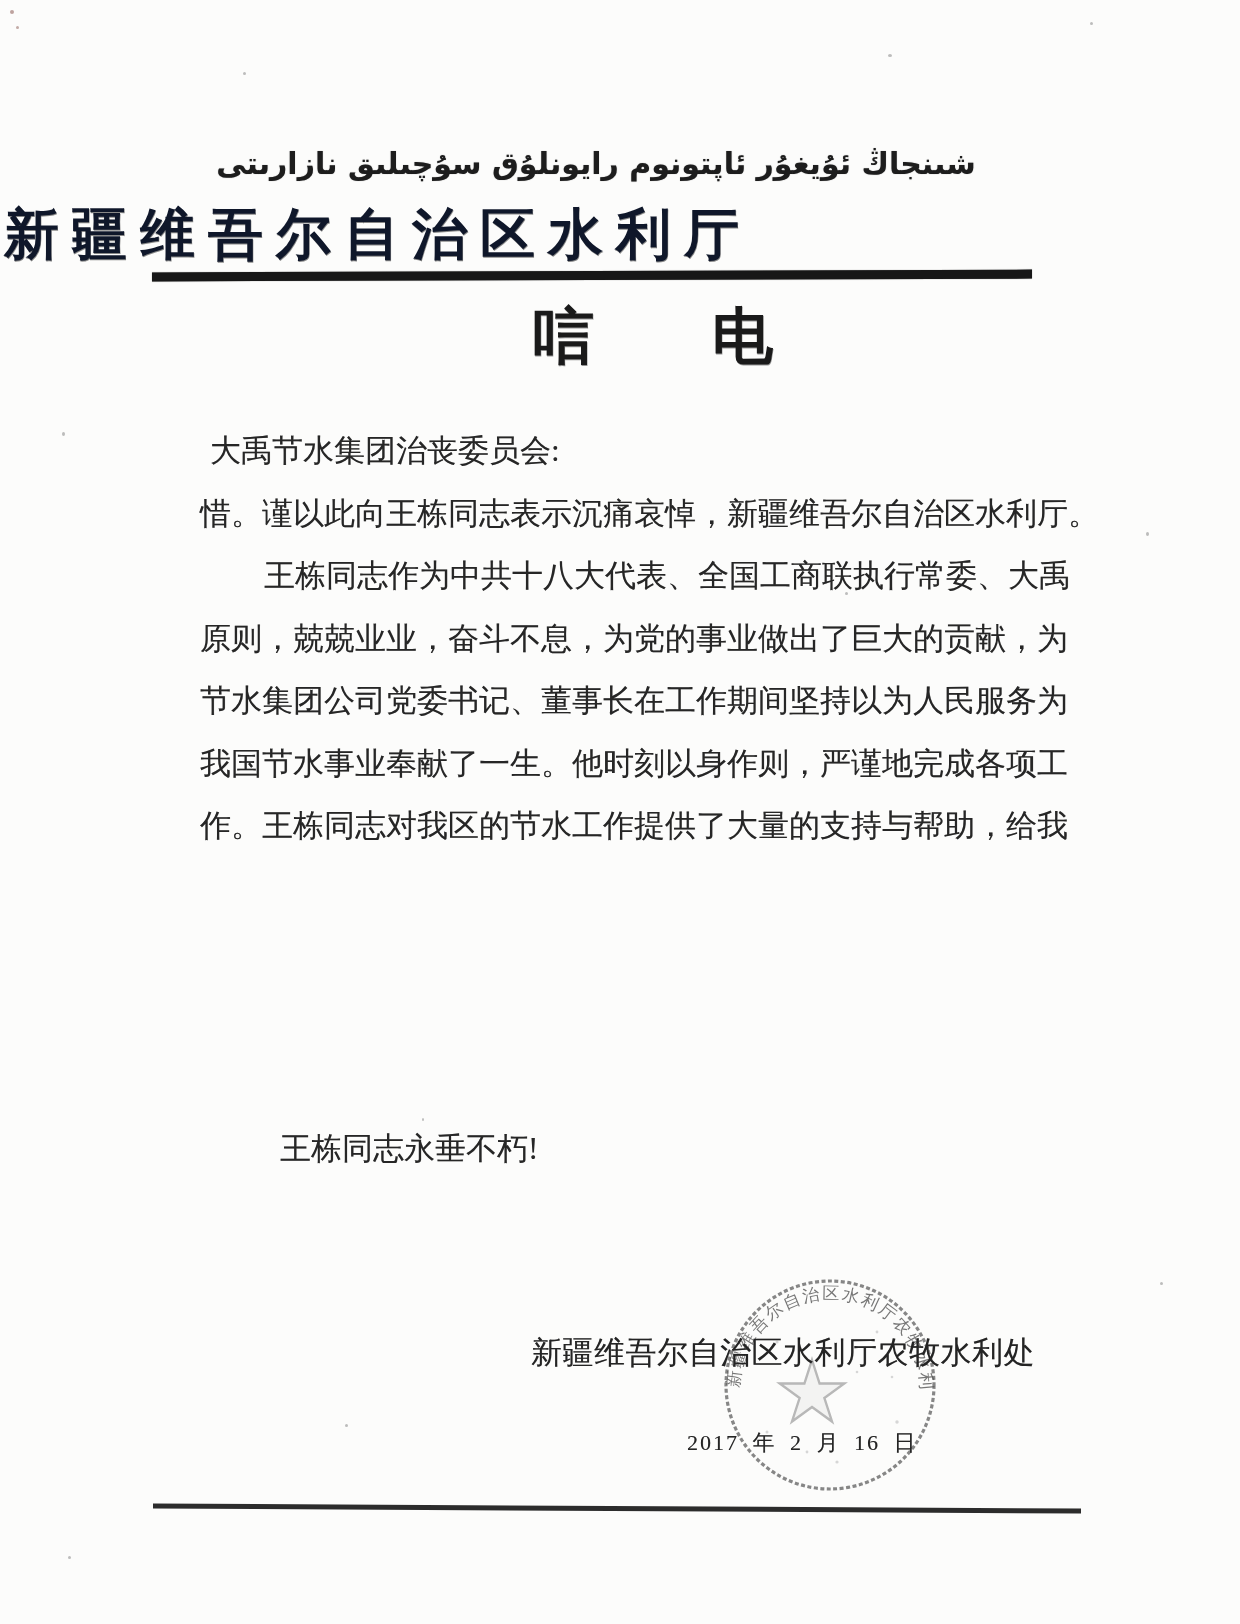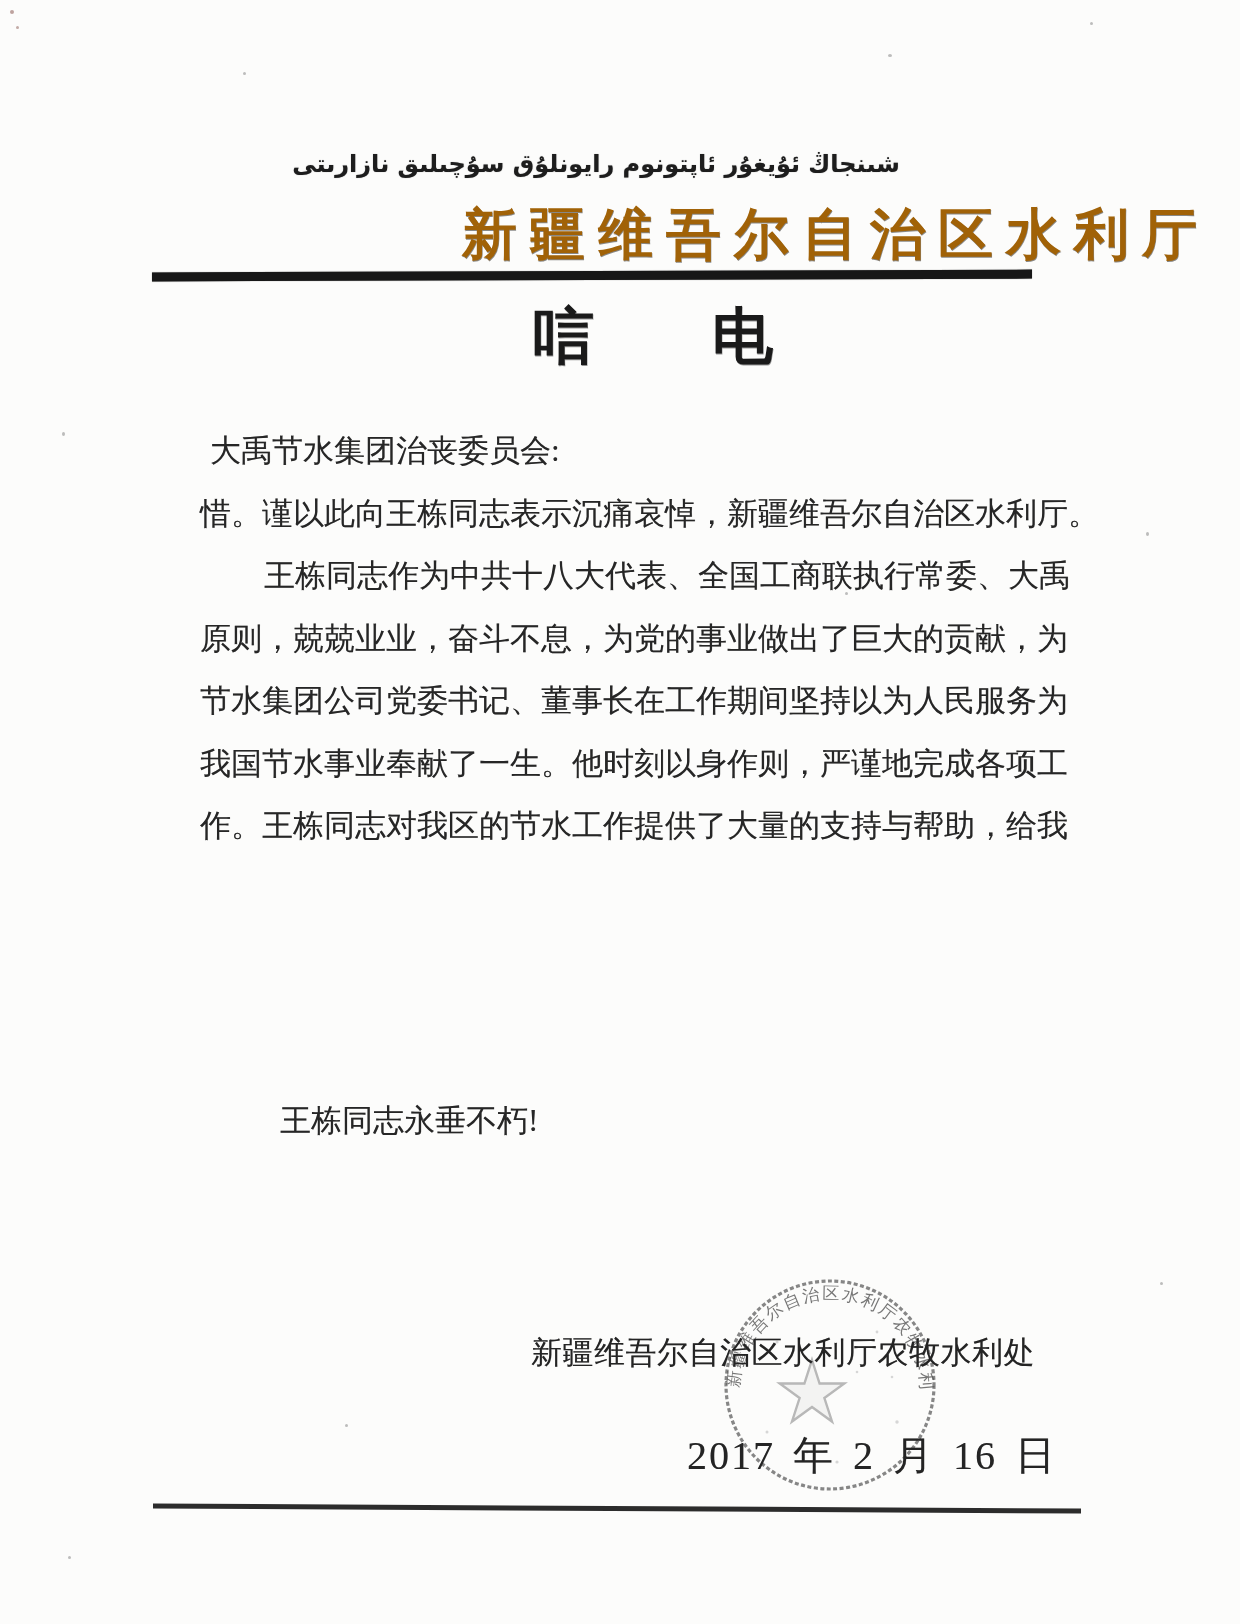--- a/index.html
+++ b/index.html
@@ -10,29 +10,29 @@
     background:#fcfcfb;
     overflow:hidden;
     font-family:"Liberation Serif", serif;
     color:#232323;
   }
   
   .uyghur-line{
     position:absolute;top:138px;left:0;right:48px;
     text-align:center;direction:rtl;
     font-family:"DejaVu Sans", sans-serif;
-    font-size:24px;line-height:52px;font-weight:bold;
+    font-size:30px;line-height:52px;font-weight:bold;
     color:#1d1d1d;
     text-shadow:0 0 1px rgba(30,30,30,.45);
   }
   .org-title{
     position:absolute;top:198px;left:4px;right:30px;
-    text-align:right;
+    text-align:left;
     font-size:55px;font-weight:bold;letter-spacing:13px;
-    color:#a16207;
+    color:#0f172a;
     text-shadow:0.5px 0.5px 0 rgba(20,20,20,.5);
     white-space:nowrap;
   }
   .rule-thick{
     position:absolute;top:271px;left:152px;width:880px;height:9px;
     background:#171717;
     transform:rotate(-0.18deg);
     box-shadow:0 0 1px rgba(0,0,0,.6);
   }
   .doc-type{
@@ -47,34 +47,34 @@
     position:absolute;top:420px;left:200px;width:880px;
     font-size:31px;line-height:62.5px;
     letter-spacing:0;
     color:#262626;
     text-shadow:0.3px 0.3px 0 rgba(45,45,45,.4);
   }
   .body-text .line{white-space:nowrap;}
   .body-text .indent-sm{padding-left:10px;}
   .body-text .indent{padding-left:64px;}
   .closing-line{
-    position:absolute;top:1100px;left:280px;
+    position:absolute;top:1128px;left:280px;
     font-size:31px;color:#262626;white-space:nowrap;
     text-shadow:0.3px 0.3px 0 rgba(45,45,45,.4);
   }
   
   .signer-line{
     position:absolute;top:1332px;right:205px;
     font-size:31px;letter-spacing:0.5px;color:#242424;
     white-space:nowrap;z-index:3;
     text-shadow:0.3px 0.3px 0 rgba(45,45,45,.4);
   }
   .date-line{
     position:absolute;top:1428px;left:687px;
-    font-size:40px;letter-spacing:2px;word-spacing:6px;
+    font-size:22px;letter-spacing:2px;word-spacing:6px;
     color:#242424;white-space:nowrap;z-index:3;
     text-shadow:0.3px 0.3px 0 rgba(45,45,45,.4);
   }
   .stamp{
     position:absolute;top:1272px;left:717px;width:226px;height:226px;
     z-index:1;
     filter:blur(0.7px) grayscale(1);
     opacity:.88;
   }
   .rule-thin{

